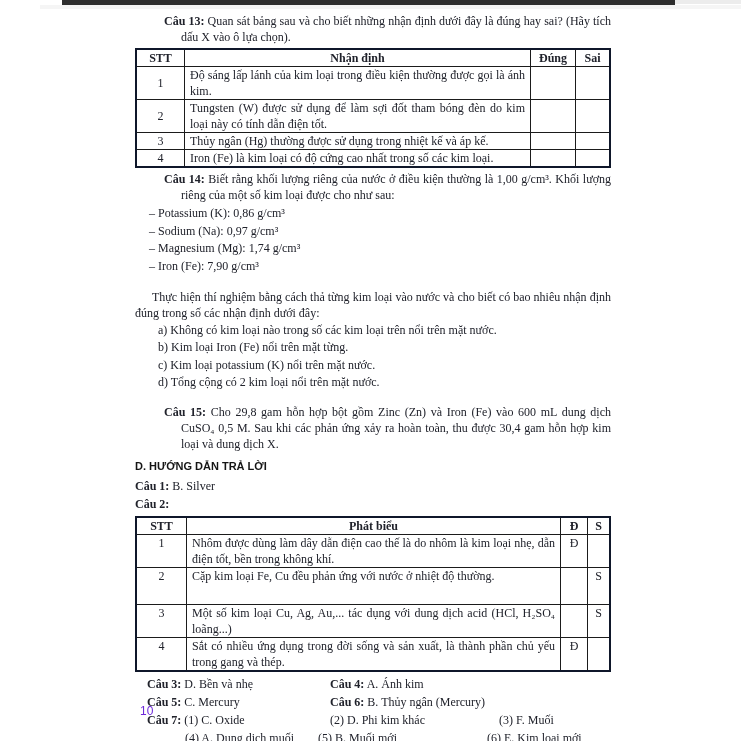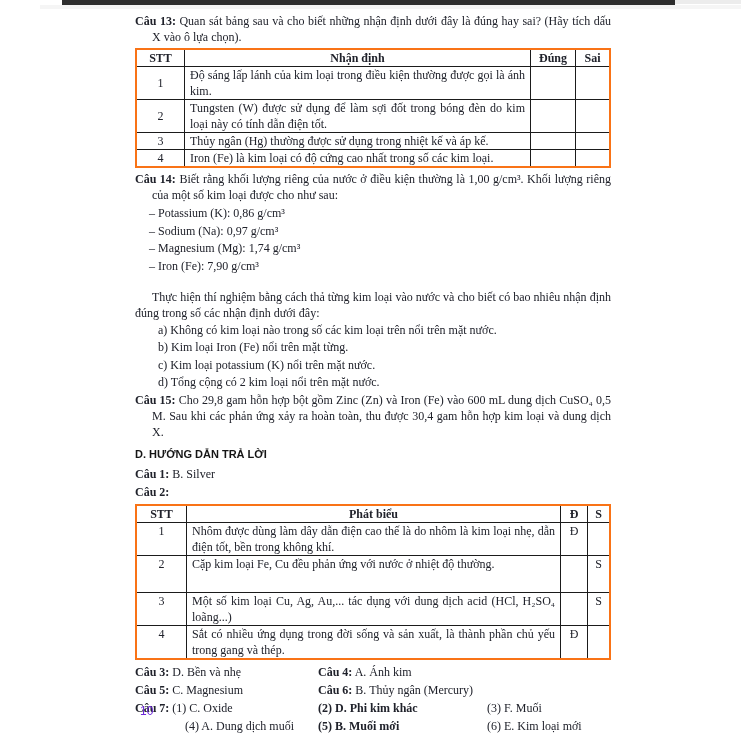--- a/index.html
+++ b/index.html
@@ -3,47 +3,47 @@
 <meta charset="utf-8">
 <style>
   html,body{margin:0;padding:0;}
   body{width:741px;height:741px;background:#ffffff;overflow:hidden;position:relative;
        font-family:"Liberation Serif", serif;color:#20222b;}
   .topbar-dark{position:absolute;left:62px;top:0;width:613px;height:5px;background:#2e2e2e;}
   .topbar-light{position:absolute;left:675px;top:0;width:66px;height:4px;background:#ececec;}
   .topbar-under{position:absolute;left:40px;top:5px;width:701px;height:4px;background:#f5f5f5;}
   .content{position:absolute;left:135px;top:13px;width:476px;font-size:12px;line-height:16px;}
   p{margin:0 0 1px 0;}
-  .hang{padding-left:17px;text-indent:-17px;text-align:justify;}
+  .hang{padding-left:17px;text-indent:-17px;text-align:justify;margin-left:29px;}
   .indent{text-indent:17px;text-align:justify;}
   .q-label{font-weight:bold;}
   .dash-list{margin:2px 0 15px 14px;}
   .dash-list div{margin-bottom:1.5px;}
-  .opt-list{margin:1px 0 2px 23px;}
+  .opt-list{margin:1px 0 14px 23px;}
   .opt-list div{margin-bottom:1.5px;}
-  table.tbl{width:100%;border-collapse:collapse;margin:3px 0 3px 0;border:2px solid #f97316;}
+  table.tbl{width:100%;border-collapse:collapse;margin:3px 0 3px 0;border:2px solid #0f172a;}
   .tbl th,.tbl td{border:1px solid #1b1b1b;padding:0 5px;vertical-align:top;
                   font-size:12px;line-height:16px;}
   .tbl th{text-align:center;font-weight:bold;padding:0 2px;}
   .tbl td.c-stt{text-align:center;}
   .tbl td.c-ans{text-align:center;}
   .tbl td.c-txt{text-align:justify;}
   .t1 .c-stt{width:37px;}
   .t1 .c-dung{width:40px;}
   .t1 .c-sai{width:29px;}
   .t2 .c-stt{width:39px;}
   .t2 .c-d{width:22px;}
   .t2 .c-s{width:17px;}
   .t2 tr.tall td{height:36px;}
   .answers-heading{font-family:"Liberation Sans", sans-serif;font-weight:bold;
                    font-size:11px;line-height:16px;margin:6px 0 3px 0;color:#151515;}
   .ans-line{line-height:18px;}
   .ans-row{display:flex;line-height:18px;}
-  .ans-row .c1{width:183px;}
-  .ans-row .c2{width:169px;font-weight:bold;}
+  .ans-row .c1{width:183px;margin-left:12px;}
+  .ans-row .c2{width:169px;}
   .ans-row .c1b{margin-left:50px;width:133px;}
   .page-number{position:absolute;left:140px;top:704px;font-family:"Liberation Sans", sans-serif;
                font-size:12px;color:#6d28d9;}
 </style>
 </head>
 <body>
 
 <div class="topbar-dark"></div>
 <div class="topbar-light"></div>
 <div class="topbar-under"></div>
@@ -61,21 +61,21 @@
       <th class="c-sai">Sai</th>
     </tr>
     <tr>
       <td class="c-stt" style="vertical-align:middle;">1</td>
       <td class="c-txt">Độ sáng lấp lánh của kim loại trong điều kiện thường được gọi là ánh kim.</td>
       <td class="c-ans"></td>
       <td class="c-ans"></td>
     </tr>
     <tr>
       <td class="c-stt" style="vertical-align:middle;">2</td>
-      <td class="c-txt">Tungsten (W) được sử dụng để làm sợi đốt trong bóng đèn do kim loại này có tính dẫn điện tốt.</td>
+      <td class="c-txt">Tungsten (W) được sử dụng để làm sợi đốt tham bóng đèn do kim loại này có tính dẫn điện tốt.</td>
       <td class="c-ans"></td>
       <td class="c-ans"></td>
     </tr>
     <tr>
       <td class="c-stt">3</td>
       <td class="c-txt">Thủy ngân (Hg) thường được sử dụng trong nhiệt kế và áp kế.</td>
       <td class="c-ans"></td>
       <td class="c-ans"></td>
     </tr>
     <tr>
@@ -146,21 +146,21 @@
       <td class="c-ans"></td>
     </tr>
   </tbody>
     </table>
 
   <div class="ans-row">
     <span class="c1"><span class="q-label">Câu 3:</span> <span>D. Bền và nhẹ</span></span>
     <span><span class="q-label">Câu 4:</span> <span>A. Ánh kim</span></span>
   </div>
   <div class="ans-row">
-    <span class="c1"><span class="q-label">Câu 5:</span> <span>C. Magnesium</span></span>
+    <span class="c1"><span class="q-label">Câu 5:</span> <span>C. Mercury</span></span>
     <span><span class="q-label">Câu 6:</span> <span>B. Thủy ngân (Mercury)</span></span>
   </div>
   <div class="ans-row">
     <span class="c1"><span class="q-label">Câu 7:</span> <span>(1) C. Oxide</span></span>
     <span class="c2">(2) D. Phi kim khác</span>
     <span>(3) F. Muối</span>
   </div>
   <div class="ans-row">
     <span class="c1b">(4) A. Dung dịch muối</span>
     <span class="c2">(5) B. Muối mới</span>

